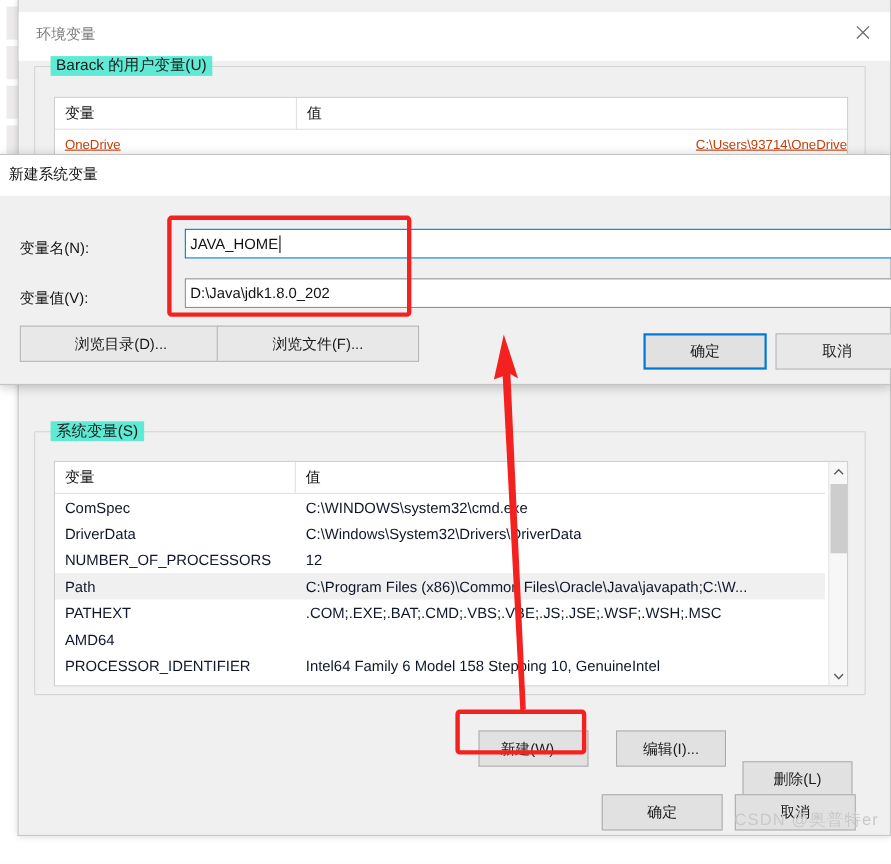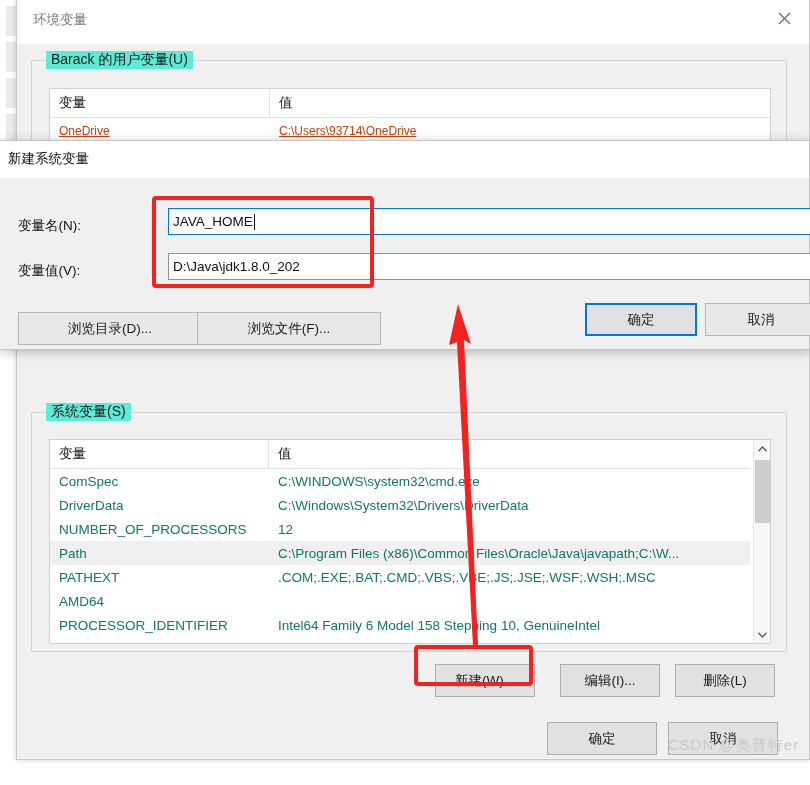--- a/index.html
+++ b/index.html
@@ -23,21 +23,21 @@
     position: absolute;
     left: 16px; top: 0px;
     width: 794px; height: 760px;
     background: #f0f0f0;
     border: 1px solid #c8c8c8;
     border-top: none;
     box-shadow: 0 0 6px rgba(0,0,0,0.18);
   }
   .env-titlebar {
     position: absolute;
-    left: 0; top: 0;
+    left: 0; top: 11px;
     width: 100%; height: 44px;
     background: #ffffff;
     border-bottom: 1px solid #ffffff;
   }
   .env-title {
     position: absolute;
     left: 16px; top: 11px;
     font-size: 13.5px;
     color: #7b7b7b;
     white-space: nowrap;
@@ -105,30 +105,29 @@
   .lv-head .cell.c2 { flex: 1; }
   .lv-row {
     display: flex;
     height: 25px;
     align-items: center;
     font-size: 12px;
     color: #c2410c;
     text-decoration: underline;
   }
   .lv-row .c1 { width: 220px; padding-left: 9px; }
-  .lv-row .c2 { flex: 1; padding-left: 9px; }
+  .lv-row .c2 { flex: 1; padding-left: 9px; text-align: right; }
 
   
   .group-sys {
     position: absolute;
     left: 14px; top: 392px;
     width: 756px; height: 240px;
     border: 1px solid #d4d4d4;
     border-radius: 1px;
-    margin-top: 20px;
   }
   .sys-table {
     position: absolute;
     left: 17px; top: 26px;
     width: 722px; height: 205px;
     background: #ffffff;
     border: 1px solid #d0d0d0;
     overflow: hidden;
   }
   .sys-scrollport {
@@ -143,21 +142,21 @@
     background: #ffffff;
   }
   .sys-head .cell { font-size: 13.5px; color: #111; padding: 5px 0 0 9px; }
   .sys-head .cell.c1 { width: 219px; border-right: 1px solid #e2e2e2; }
   .sys-head .cell.c2 { flex: 1; }
   .sys-row {
     display: flex;
     height: 24px;
     align-items: center;
     font-size: 13.5px;
-    color: #0f766e;
+    color: #0f172a;
     white-space: nowrap;
   }
   .sys-row.selected { background: #f0f0f0; }
   .sys-row .c1 { width: 219px; padding-left: 9px; overflow: hidden; }
   .sys-row .c2 { flex: 1; padding-left: 9px; overflow: hidden; }
 
   .sys-scrollbar {
     position: absolute;
     right: 0; top: 0;
     width: 17px; height: 100%;
@@ -192,21 +191,21 @@
   .btn.light { background: #e8e8e8; border-color: #b7b7b7; }
   .btn.default-focus {
     background: #e1e1e1;
     border: 2px solid #0078d7;
   }
 
   
   .sysbtn { top: 664px; width: 100px; height: 33px; }
   .sysbtn.new  { left: 418px; }
   .sysbtn.edit { left: 543px; }
-  .sysbtn.del  { left: 658px; }
+  .sysbtn.del  { left: 658px; margin-top: 28px; }
 
   
   .envbtn { top: 722px; width: 110px; height: 33px; }
   .envbtn.ok     { left: 530px; }
   .envbtn.cancel { left: 651px; }
 
   
   .peek {
     position: absolute;
     height: 8px;
@@ -260,21 +259,21 @@
   .field-input.focused { border: 1px solid #0078d7; }
   .in-name  { left: 168px; top: 208px; width: 700px; }
   .in-value { left: 168px; top: 253px; width: 700px; }
   .caret {
     display: inline-block;
     width: 1px; height: 16px;
     background: #111;
     margin-left: 1px;
   }
 
-  .browse-btn { top: 312px; width: 184px; height: 33px; }
+  .browse-btn { top: 296px; width: 184px; height: 33px; }
   .browse-dir  { left: 18px; }
   .browse-file { left: 197px; }
   .modal-ok     { left: 585px; top: 303px; width: 112px; height: 33px; }
   .modal-cancel { left: 705px; top: 303px; width: 112px; height: 33px; }
 
   
   .red-box {
     position: absolute;
     border: 4px solid #f42121;
     border-radius: 4px;

